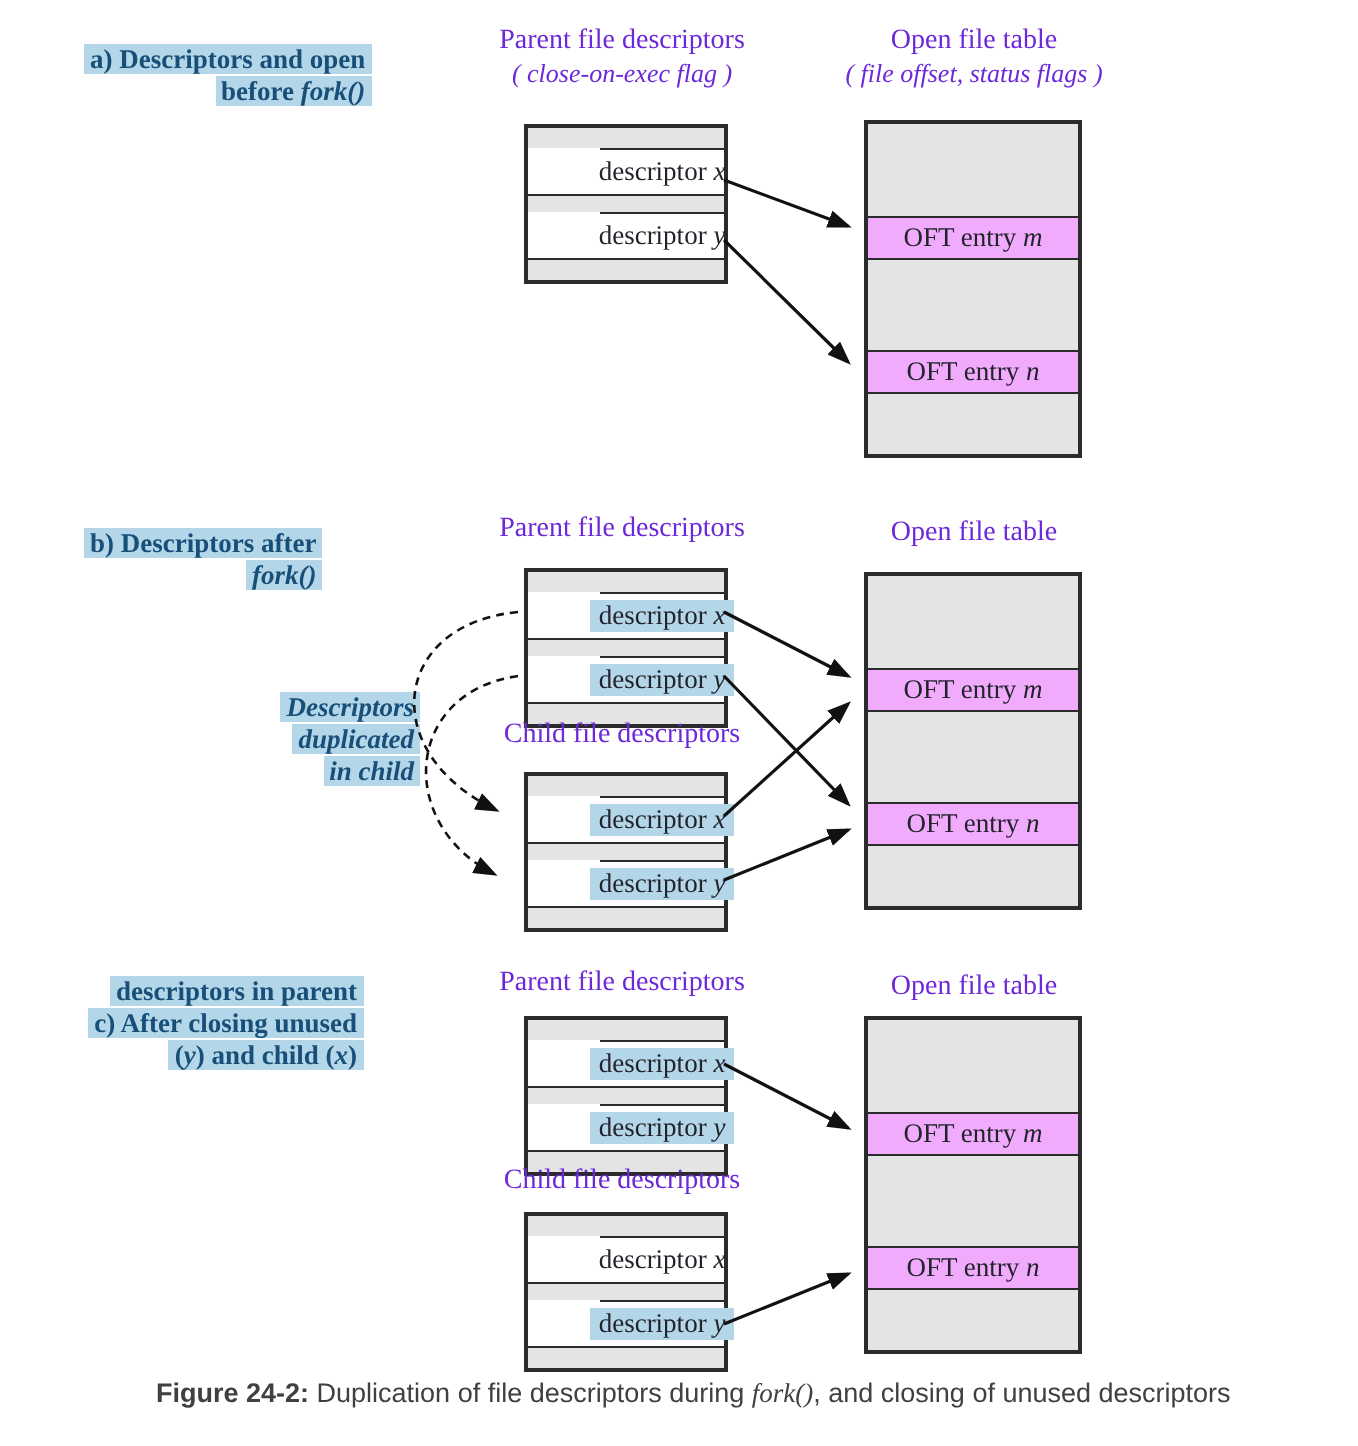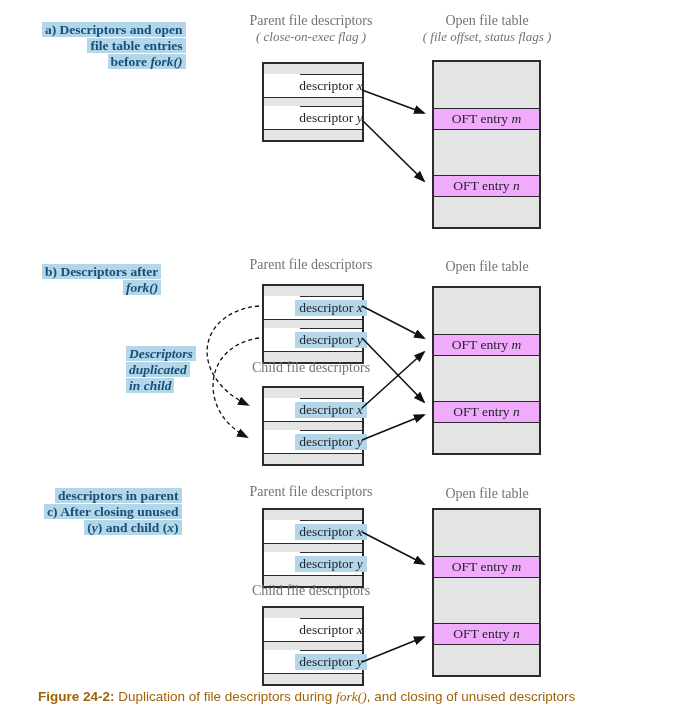--- a/index.html
+++ b/index.html
@@ -8,24 +8,24 @@
 
   
   .sec-label{position:absolute;font-weight:bold;font-size:13.5px;line-height:16px;color:#174f79;}
   .sec-label .line{white-space:nowrap;text-align:right;}
   .sec-label .line.indent{padding-left:13px;}
   .hl{background:#b3d6e8;padding:0 3px;}
   .func{font-style:italic;}
 
   
   .note{position:absolute;font-style:italic;font-weight:600;font-size:13.5px;line-height:16px;
-        color:#174f79;text-align:left;}
-
-  
-  .col-header{position:absolute;width:170px;text-align:center;font-size:14px;line-height:16px;color:#737373;}
+        color:#174f79;text-align:right;}
+
+  
+  .col-header{position:absolute;width:170px;text-align:center;font-size:14px;line-height:16px;color:#6d28d9;}
   .col-header .sub{font-style:italic;font-size:13px;}
 
   
   .fd-table{position:absolute;width:98px;border:2px solid #2b2b2b;background:#ffffff;}
   .fd-table .strip{height:10px;background:#e4e4e4;}
   .fd-table .strip.mid{height:8px;}
   .fd-table .cell{height:22px;background:#ffffff;display:flex;align-items:center;justify-content:center;
                   font-size:13.5px;white-space:nowrap;margin-left:36px;}
   .fd-table > div + div{border-top:1px solid #2b2b2b;}
   .cell .txt{padding:0 4px;}
@@ -39,33 +39,32 @@
   .oft-table .g-mid{height:45px;}
   .oft-table .g-bot{height:30px;}
   .oft-table .cell{height:20px;background:#f0abfc;display:flex;align-items:center;justify-content:center;
                    font-size:13.5px;white-space:nowrap;}
   .oft-table > div + div{border-top:1px solid #2b2b2b;}
 
   
   #arrows{position:absolute;left:0;top:0;pointer-events:none;}
 
   
-  .caption{position:absolute;font-family:"Liberation Sans", sans-serif;font-size:13.5px;color:#a16207;
-           white-space:nowrap;}
+  .caption{position:absolute;font-family:"Liberation Sans", sans-serif;font-size:13.5px;color:#404040;
+           white-space:nowrap;margin-left:40px;}
   .caption .pre{font-weight:bold;}
   .caption .cap-func{font-family:"Liberation Serif", serif;font-style:italic;}
 </style>
 </head>
 <body>
 
 <div id="page">
 
   <div class="sec-label" style="left:42px;top:22px">
     <div class="line"><span class="hl">a) Descriptors and open</span></div>
-    <div class="line indent"><span class="hl">file table entries</span></div>
     <div class="line indent"><span class="hl"><span>before </span><span class="func">fork()</span></span></div>
   </div>
 
   <div class="col-header" style="left:226px;top:13px">
     <div>Parent file descriptors</div>
     <div class="sub">( close-on-exec flag )</div>
   </div>
 
   <div class="col-header" style="left:402px;top:13px">
     <div>Open file table</div>

